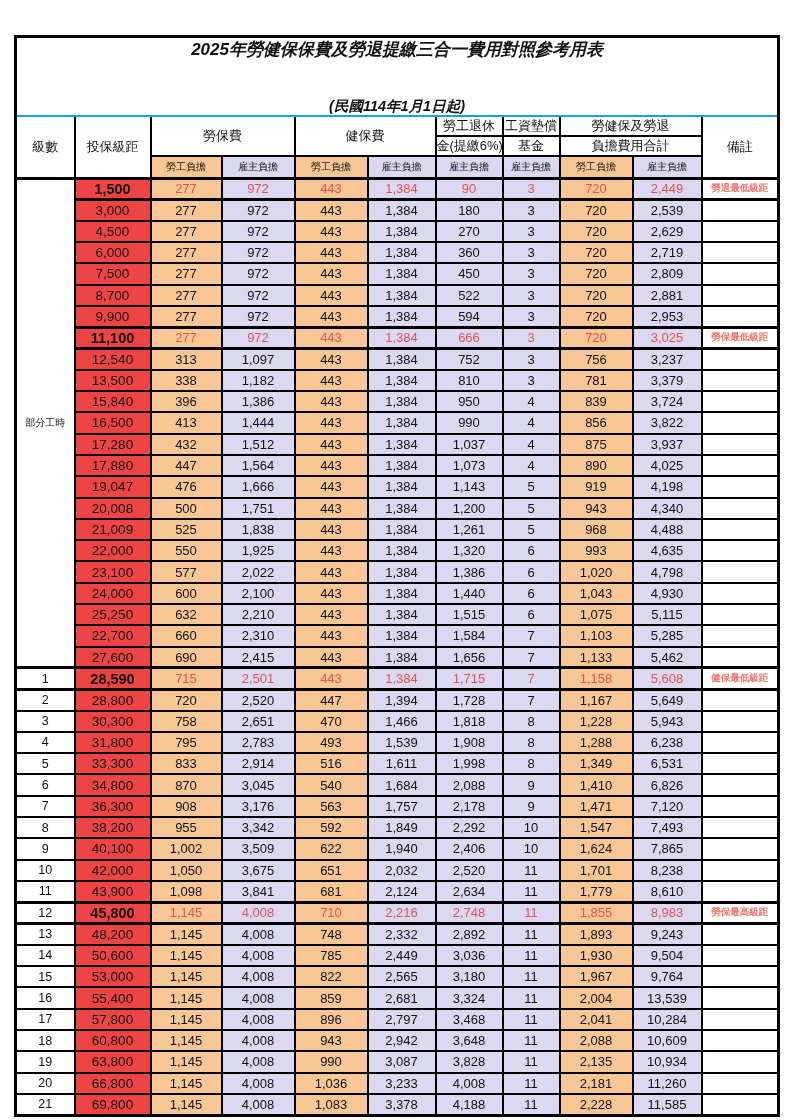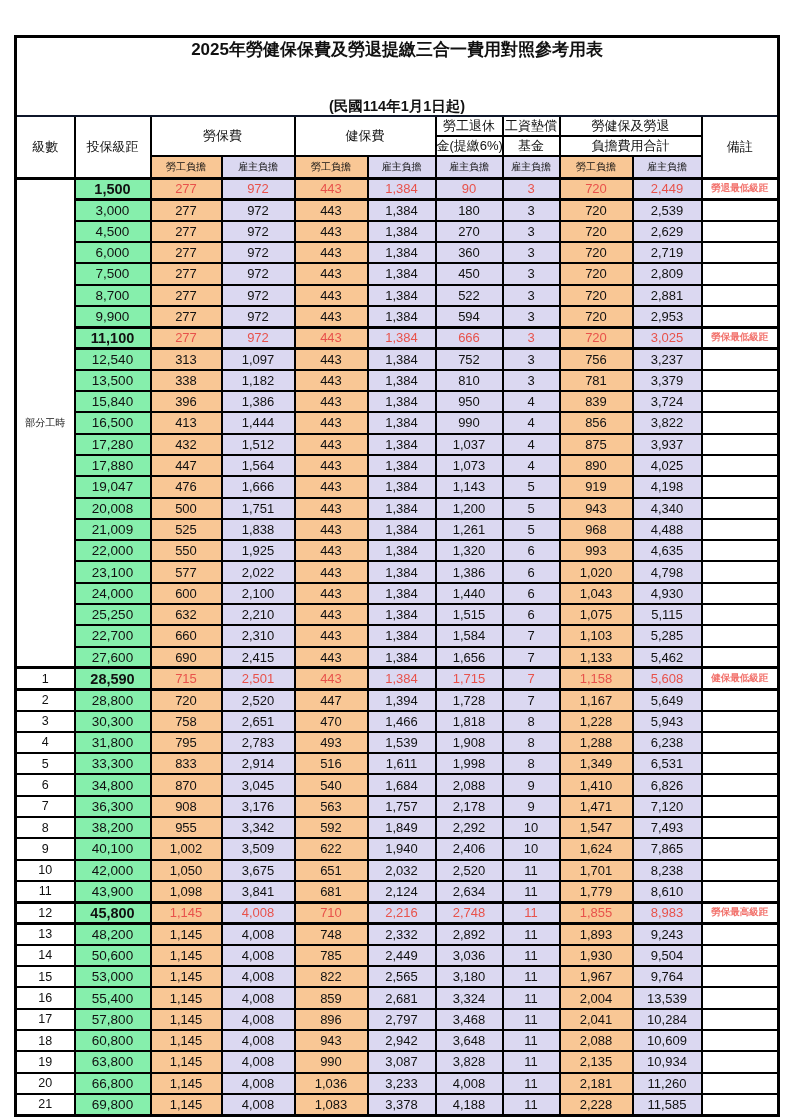--- a/index.html
+++ b/index.html
@@ -20,34 +20,34 @@
   }
   td,th{
     border:2px solid #000;
     padding:0;
     text-align:center;
     vertical-align:middle;
     overflow:hidden;
     white-space:nowrap;
   }
   
-  .title-cell{height:51px;border-bottom:2px solid #0f172a;}
+  .title-cell{height:51px;border-bottom:2px solid #0ea5e9;font-style:italic;}
   .title-main{font-size:17px;font-weight:700;line-height:1.45;}
   .title-sub{font-size:14.5px;font-weight:700;line-height:1.1;margin-top:36px;}
   
   .h1 td,.h2 td{height:18px;font-size:13px;font-weight:400;}
   .h3 td{height:20px;font-size:10px;font-weight:400;}
   .emp-bg{background:#F9C795;}
   .er-bg{background:#DBD8F1;}
   
   tbody tr{height:21.3px;}
   tbody td{font-size:13px;}
   td.level{background:#fff;font-size:12.5px;}
   td.part-time{font-size:10px;letter-spacing:0;}
-  td.bracket{background:#86efac;font-size:13.5px;}
+  td.bracket{background:#ef4444;font-size:13.5px;}
   td.note{background:#fff;font-size:9.5px;font-weight:700;text-align:center;}
   tr.hl td.val,tr.hl td.note{color:var(--red);}
   tr.hl td.note{color:var(--note-red);}
   tr.hl td.bracket{font-weight:700;font-size:14.5px;}
   tr.hl{border-top:3px solid #000;border-bottom:3px solid #000;}
   tr.section{border-top:3.5px solid #000;}
 </style>
 </head>
 <body>
 

